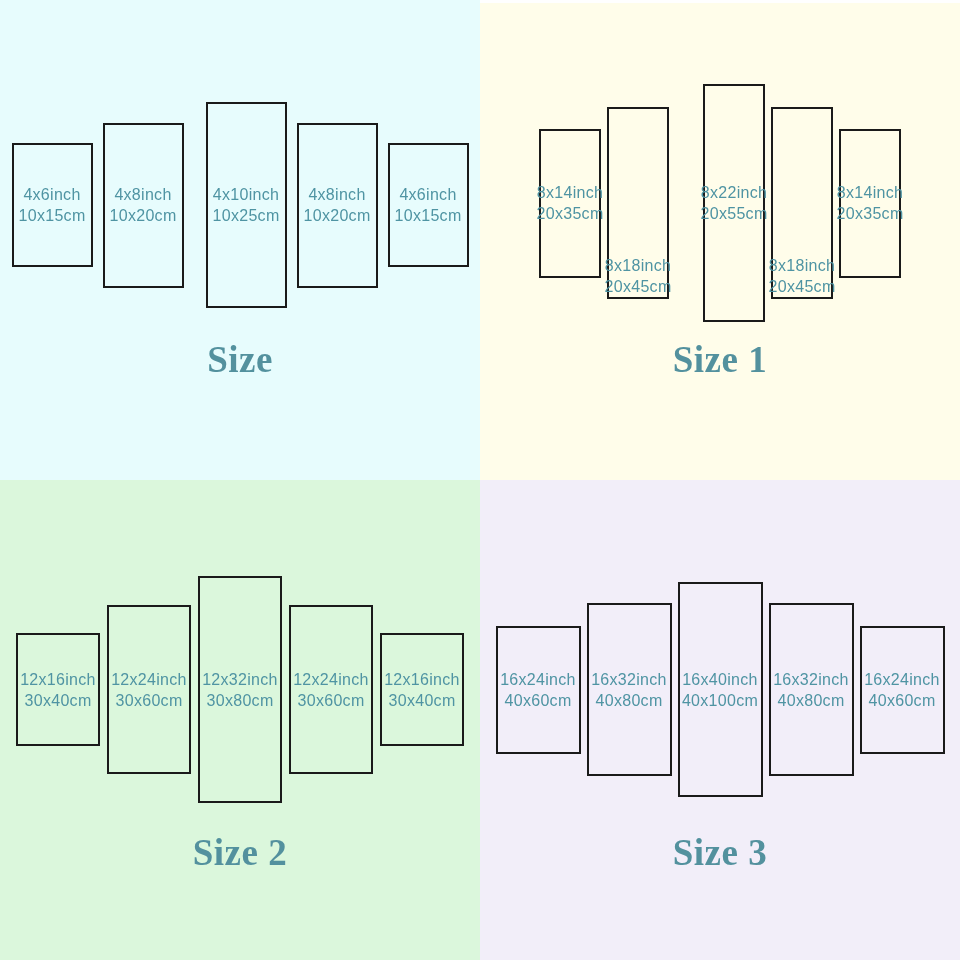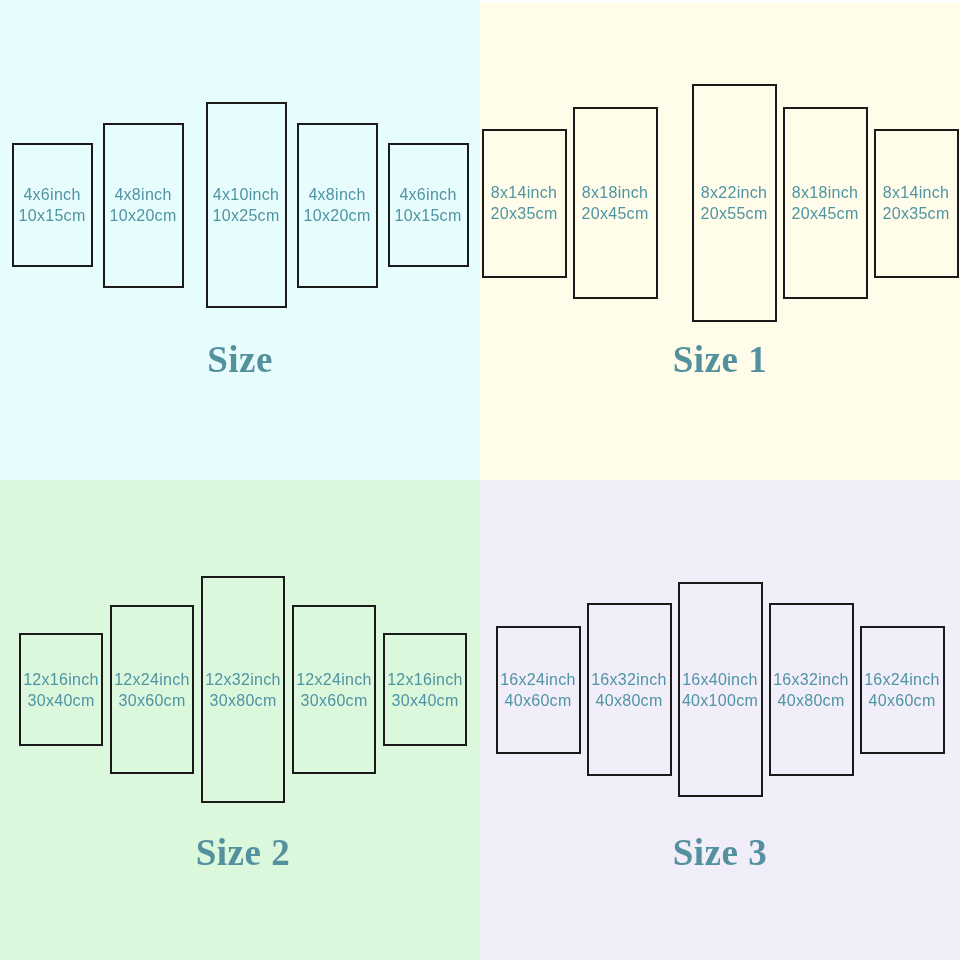--- a/index.html
+++ b/index.html
@@ -34,26 +34,26 @@
   .q2 .row { top: 96px;  height: 227px; gap: 7px;  }
   .q3 .row { top: 102px; height: 215px; gap: 6px;  }
 
   .panel {
     box-sizing: border-box;
     border: 2px solid var(--panel-border, #1a1a1a);
     display: flex; align-items: center; justify-content: center;
     flex: 0 0 auto;
   }
   .q0 .panel { width: 81px; }
-  .q1 .panel { width: 85px; }
+  .q1 .panel { width: 62px; }
   .q2 .panel { width: 84px; }
   .q3 .panel { width: 85px; justify-content: center; }
 
   .q0 .s { height: 124px; } .q0 .m { height: 165px; } .q0 .l { height: 206px; margin-left: 12px; }
-  .q1 .s { height: 149px; } .q1 .m { height: 192px; } .q1 .l { height: 238px; margin-left: 28px; }
+  .q1 .s { height: 149px; } .q1 .m { height: 192px; align-items: flex-end; } .q1 .l { height: 238px; margin-left: 28px; }
   .q2 .s { height: 113px; } .q2 .m { height: 169px; } .q2 .l { height: 227px; }
   .q3 .s { height: 128px; } .q3 .m { height: 173px; } .q3 .l { height: 215px; }
 
   .label {
     font-size: 16px; line-height: 21px;
     color: var(--label-text, #4f94a3);
     text-align: center;
     white-space: nowrap;
     letter-spacing: 0.3px;
   }
@@ -140,21 +140,21 @@
       <div class="panel s">
         <div class="label">
           <div>8x14inch</div>
           <div>20x35cm</div>
         </div>
       </div>
     </div>
     <h2 class="title">Size 1</h2>
   </section>
 
-  <section class="quadrant q2" style="background-color: rgb(219, 247, 220); padding-left: 6px;">
+  <section class="quadrant q2" style="background-color: rgb(219, 247, 220);">
     <div class="row">
       <div class="panel s">
         <div class="label">
           <div>12x16inch</div>
           <div>30x40cm</div>
         </div>
       </div>
       <div class="panel m">
         <div class="label">
           <div>12x24inch</div>

